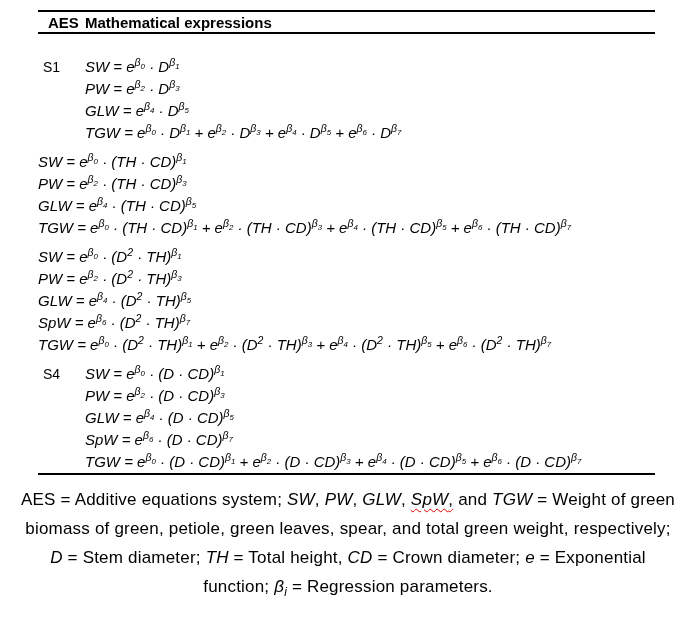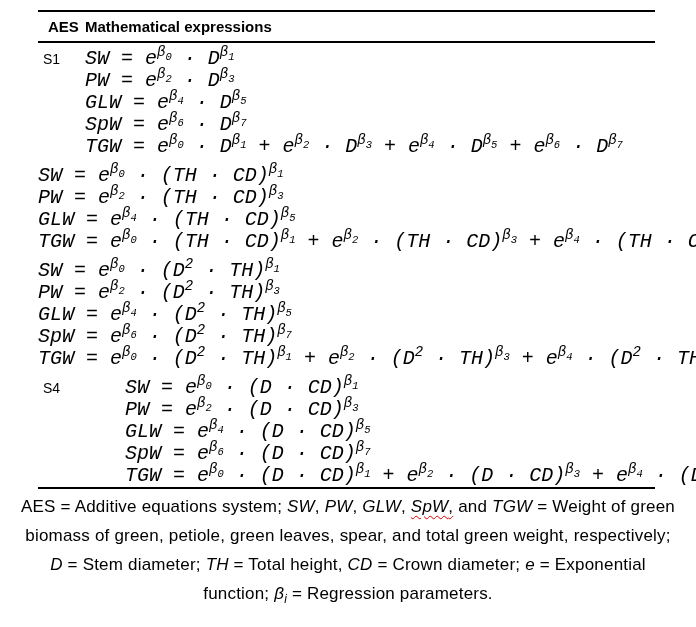--- a/index.html
+++ b/index.html
@@ -15,48 +15,48 @@
   }
   .table {
     margin: 10px 0 0 38px;
     width: 617px;
     border-top: 2px solid #000;
     border-bottom: 2px solid #000;
   }
   .thead {
     display: flex;
     align-items: center;
-    height: 31px;
+    height: 22px;
     border-bottom: 2px solid #000;
     font-weight: bold;
     font-size: 15px;
   }
   .col-aes { width: 47px; padding-left: 10px; flex: 0 0 auto; }
   .col-exp { width: 440px; text-align: left; flex: 0 0 auto; }
-  .tbody { padding-top: 5px; }
+  .tbody { padding-top: 22px; }
   .group { display: flex; margin-bottom: 7px; }
-  .group:last-child { margin-bottom: 0; gap: 40px; }
+  .group:last-child { margin-bottom: 0; }
   .glabel {
     flex: 0 0 auto;
     width: 47px; padding-left: 5px;
     font-size: 14px; line-height: 22px;
   }
   .eqs { flex: 1 1 auto; min-width: 0; }
   .eq {
-    font-family: Liberation Mono, monospace;
+    font-family: Liberation Sans, sans-serif;
     font-style: italic;
-    font-size: 20px;
+    font-size: 15px;
     line-height: 22px;
     white-space: nowrap;
   }
   .eq sup, .eq sub, .fline sup, .fline sub { line-height: 0; }
   .eq sup { font-size: 70%; }
   .eq sub { font-size: 75%; }
   .footnote {
-    margin-top: 3px;
+    margin-top: 10px;
     text-align: center;
     font-size: 17px;
     letter-spacing: 0.2px;
   }
   .fline { line-height: 29px; white-space: nowrap; }
   .fline sub { font-size: 70%; }
   .sq {
     text-decoration-line: underline;
     text-decoration-style: wavy;
     text-decoration-color: var(--sq-color);
@@ -76,21 +76,20 @@
     </div>
 
     <div class="tbody">
 
       <div class="group">
         <div class="glabel">S1</div>
         <div class="eqs">
           <div class="eq">SW = e<sup>β<sub>0</sub></sup> · D<sup>β<sub>1</sub></sup></div>
           <div class="eq">PW = e<sup>β<sub>2</sub></sup> · D<sup>β<sub>3</sub></sup></div>
           <div class="eq">GLW = e<sup>β<sub>4</sub></sup> · D<sup>β<sub>5</sub></sup></div>
-          <div class="eq">SpW = e<sup>β<sub>6</sub></sup> · D<sup>β<sub>7</sub></sup></div>
           <div class="eq">TGW = e<sup>β<sub>0</sub></sup> · D<sup>β<sub>1</sub></sup> + e<sup>β<sub>2</sub></sup> · D<sup>β<sub>3</sub></sup> + e<sup>β<sub>4</sub></sup> · D<sup>β<sub>5</sub></sup> + e<sup>β<sub>6</sub></sup> · D<sup>β<sub>7</sub></sup></div>
         </div>
       </div>
 
       <div class="group">
         <div class="eqs">
           <div class="eq">SW = e<sup>β<sub>0</sub></sup> · (TH · CD)<sup>β<sub>1</sub></sup></div>
           <div class="eq">PW = e<sup>β<sub>2</sub></sup> · (TH · CD)<sup>β<sub>3</sub></sup></div>
           <div class="eq">GLW = e<sup>β<sub>4</sub></sup> · (TH · CD)<sup>β<sub>5</sub></sup></div>
           <div class="eq">TGW = e<sup>β<sub>0</sub></sup> · (TH · CD)<sup>β<sub>1</sub></sup> + e<sup>β<sub>2</sub></sup> · (TH · CD)<sup>β<sub>3</sub></sup> + e<sup>β<sub>4</sub></sup> · (TH · CD)<sup>β<sub>5</sub></sup> + e<sup>β<sub>6</sub></sup> · (TH · CD)<sup>β<sub>7</sub></sup></div>

